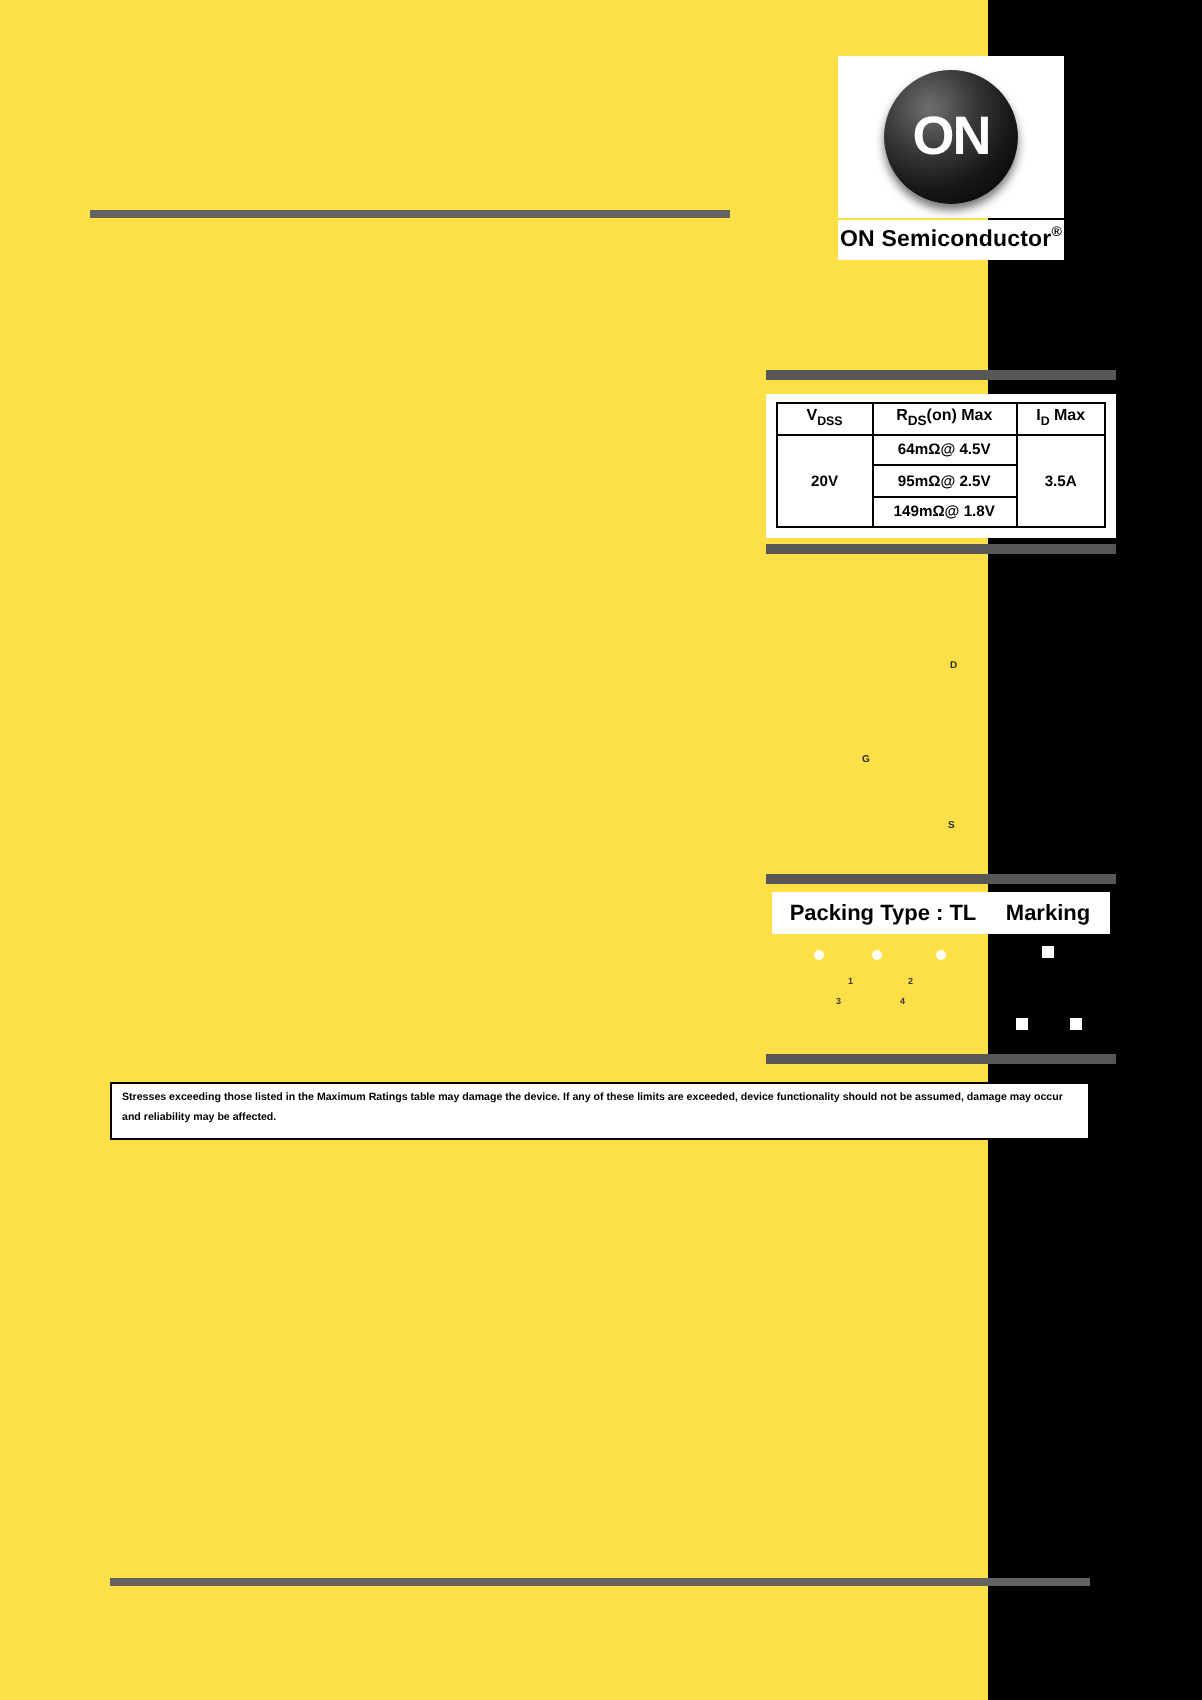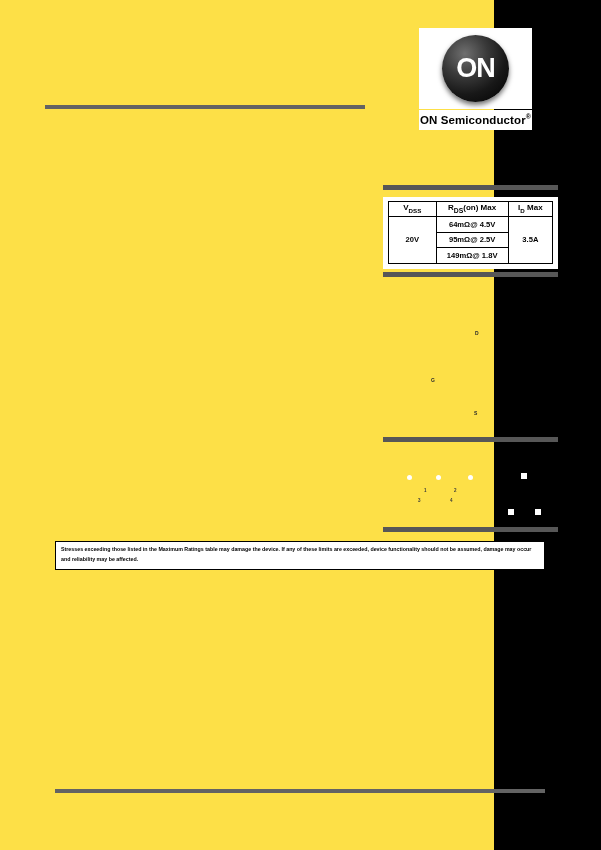--- a/index.html
+++ b/index.html
@@ -234,20 +234,24 @@
       </tr>
     </tbody>
       </table>
   </div>
 
 
   <div class="pin pin-d">D</div>
   <div class="pin pin-g">G</div>
   <div class="pin pin-s">S</div>
 
+  <div class="panel panel-pack">
+    <div class="p-left">Packing Type : TL</div>
+    <div class="p-right">Marking</div>
+  </div>
 
   <div class="dot dot-1"></div>
   <div class="dot dot-2"></div>
   <div class="dot dot-3"></div>
 
   <div class="sq sq-1"></div>
   <div class="sq sq-2"></div>
   <div class="sq sq-3"></div>
 
   <div class="faint faint-a">1</div>

